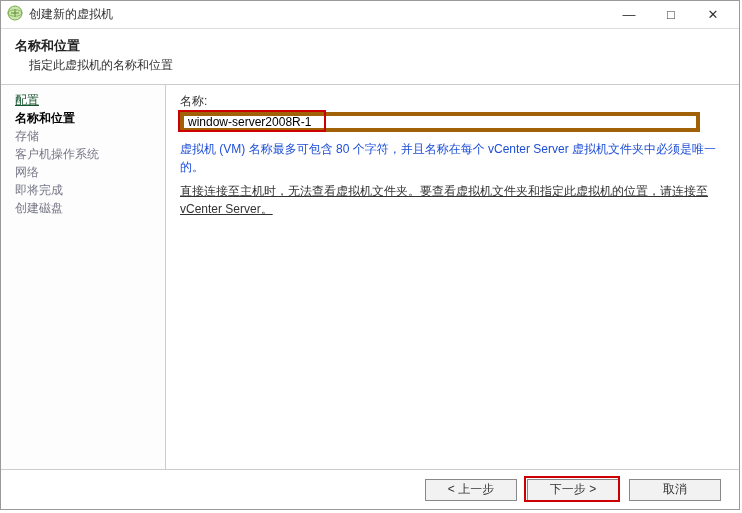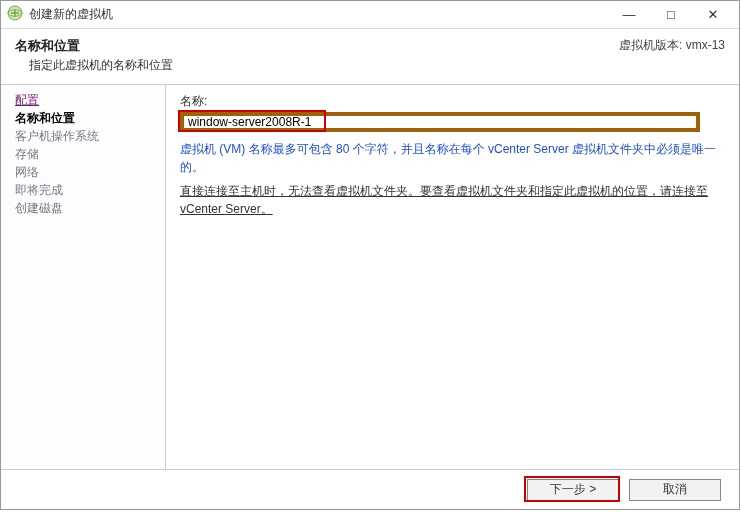--- a/index.html
+++ b/index.html
@@ -65,21 +65,21 @@
       background: #fdfdfd;
       padding: 6px 0 0 14px;
     }
     .sidebar-item {
       display: block;
       font-size: 12px;
       line-height: 18px;
       color: #778;
       cursor: default;
     }
-    .sidebar-item.active-link { color: #701a75; text-decoration: underline; }
+    .sidebar-item.active-link { color: #14532d; text-decoration: underline; }
     .sidebar-item.current { color: #000; font-weight: bold; }
     .content {
       flex: 1;
       padding: 8px 16px 0 14px;
       position: relative;
     }
     .field-label { font-size: 12px; color: #333; margin-bottom: 2px; }
     .name-input {
       width: 520px;
       height: 20px;
@@ -145,45 +145,45 @@
       <div class="title-btn">□</div>
       <div class="title-btn">✕</div>
     </div>
   </div>
 
   <div class="header-section">
     <div class="header-left">
       <div class="header-title">名称和位置</div>
       <div class="header-subtitle">指定此虚拟机的名称和位置</div>
     </div>
-    <div class="header-right">虚拟机版本: vmx-13</div>
   </div>
 
   <div class="main-area">
     <div class="sidebar">
       <span class="sidebar-item active-link">配置</span>
       <span class="sidebar-item current">名称和位置</span>
+      <span class="sidebar-item">存储</span>
       <span class="sidebar-item">客户机操作系统</span>
-      <span class="sidebar-item">存储</span>
       <span class="sidebar-item">网络</span>
       <span class="sidebar-item">即将完成</span>
       <span class="sidebar-item">创建磁盘</span>
     </div>
 
     <div class="content">
       <div class="field-label">名称:</div>
       <span class="input-wrap">
         <input type="text" class="name-input" value="window-server2008R-1" style="">
         <span class="red-box red-input"></span>
       </span>
       <div class="hint1">虚拟机 (VM) 名称最多可包含 80 个字符，并且名称在每个 vCenter Server 虚拟机文件夹中必须是唯一的。</div>
       <div class="hint2">直接连接至主机时，无法查看虚拟机文件夹。要查看虚拟机文件夹和指定此虚拟机的位置，请连接至 vCenter Server。</div>
     </div>
   </div>
 
   <div class="bottom-buttons">
+    <button class="dlg-btn">&lt; 上一步</button>
     <span class="btn-wrap">
       <button class="dlg-btn">下一步 &gt;</button>
       <span class="red-box red-next"></span>
     </span>
     <button class="dlg-btn">取消</button>
   </div>
 </div>
 
 </body></html>

